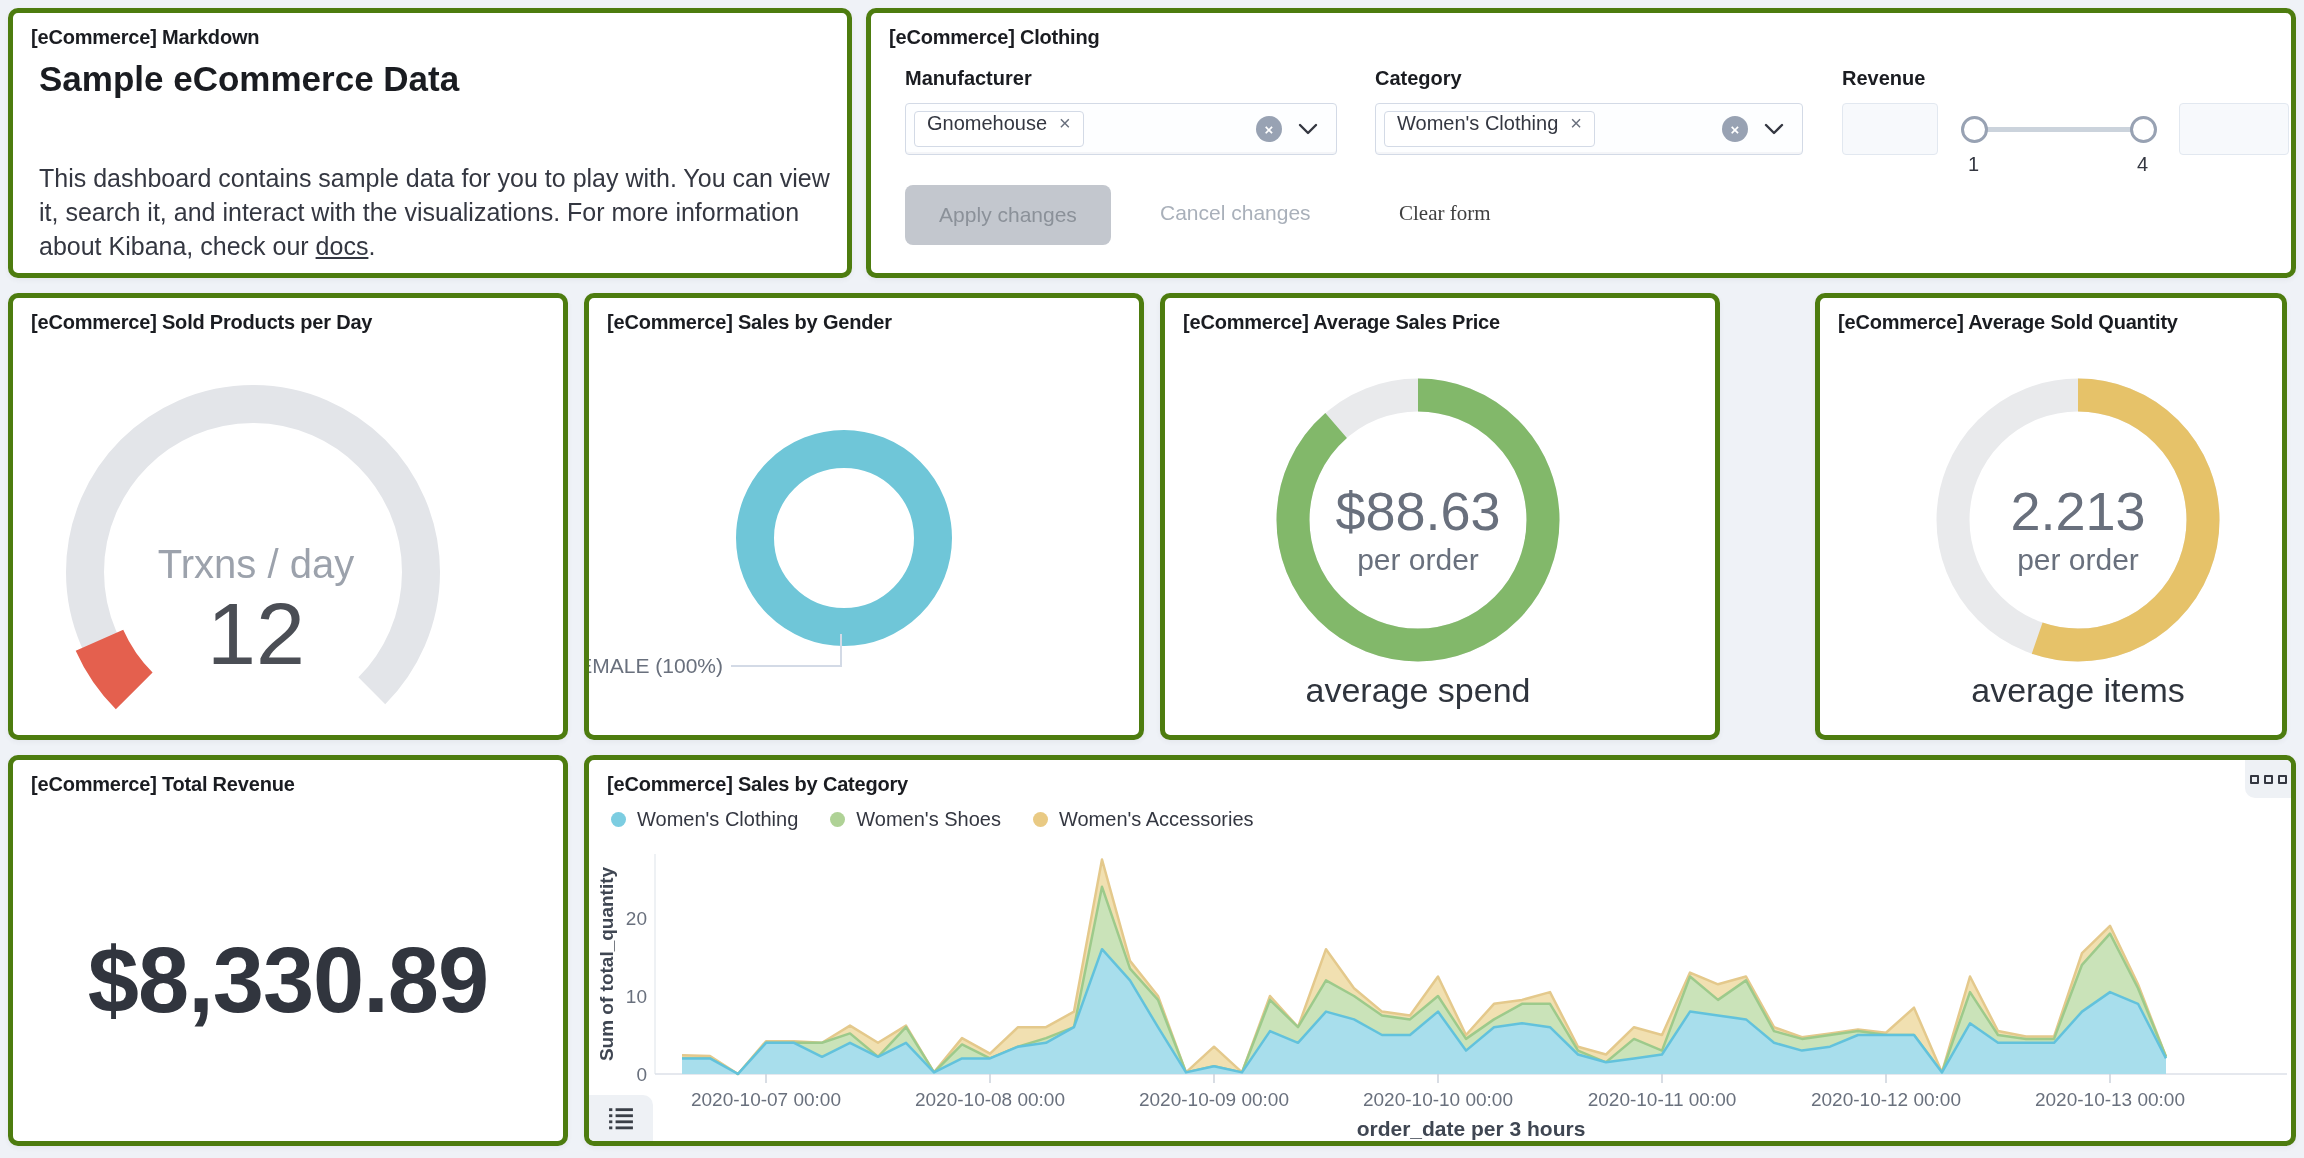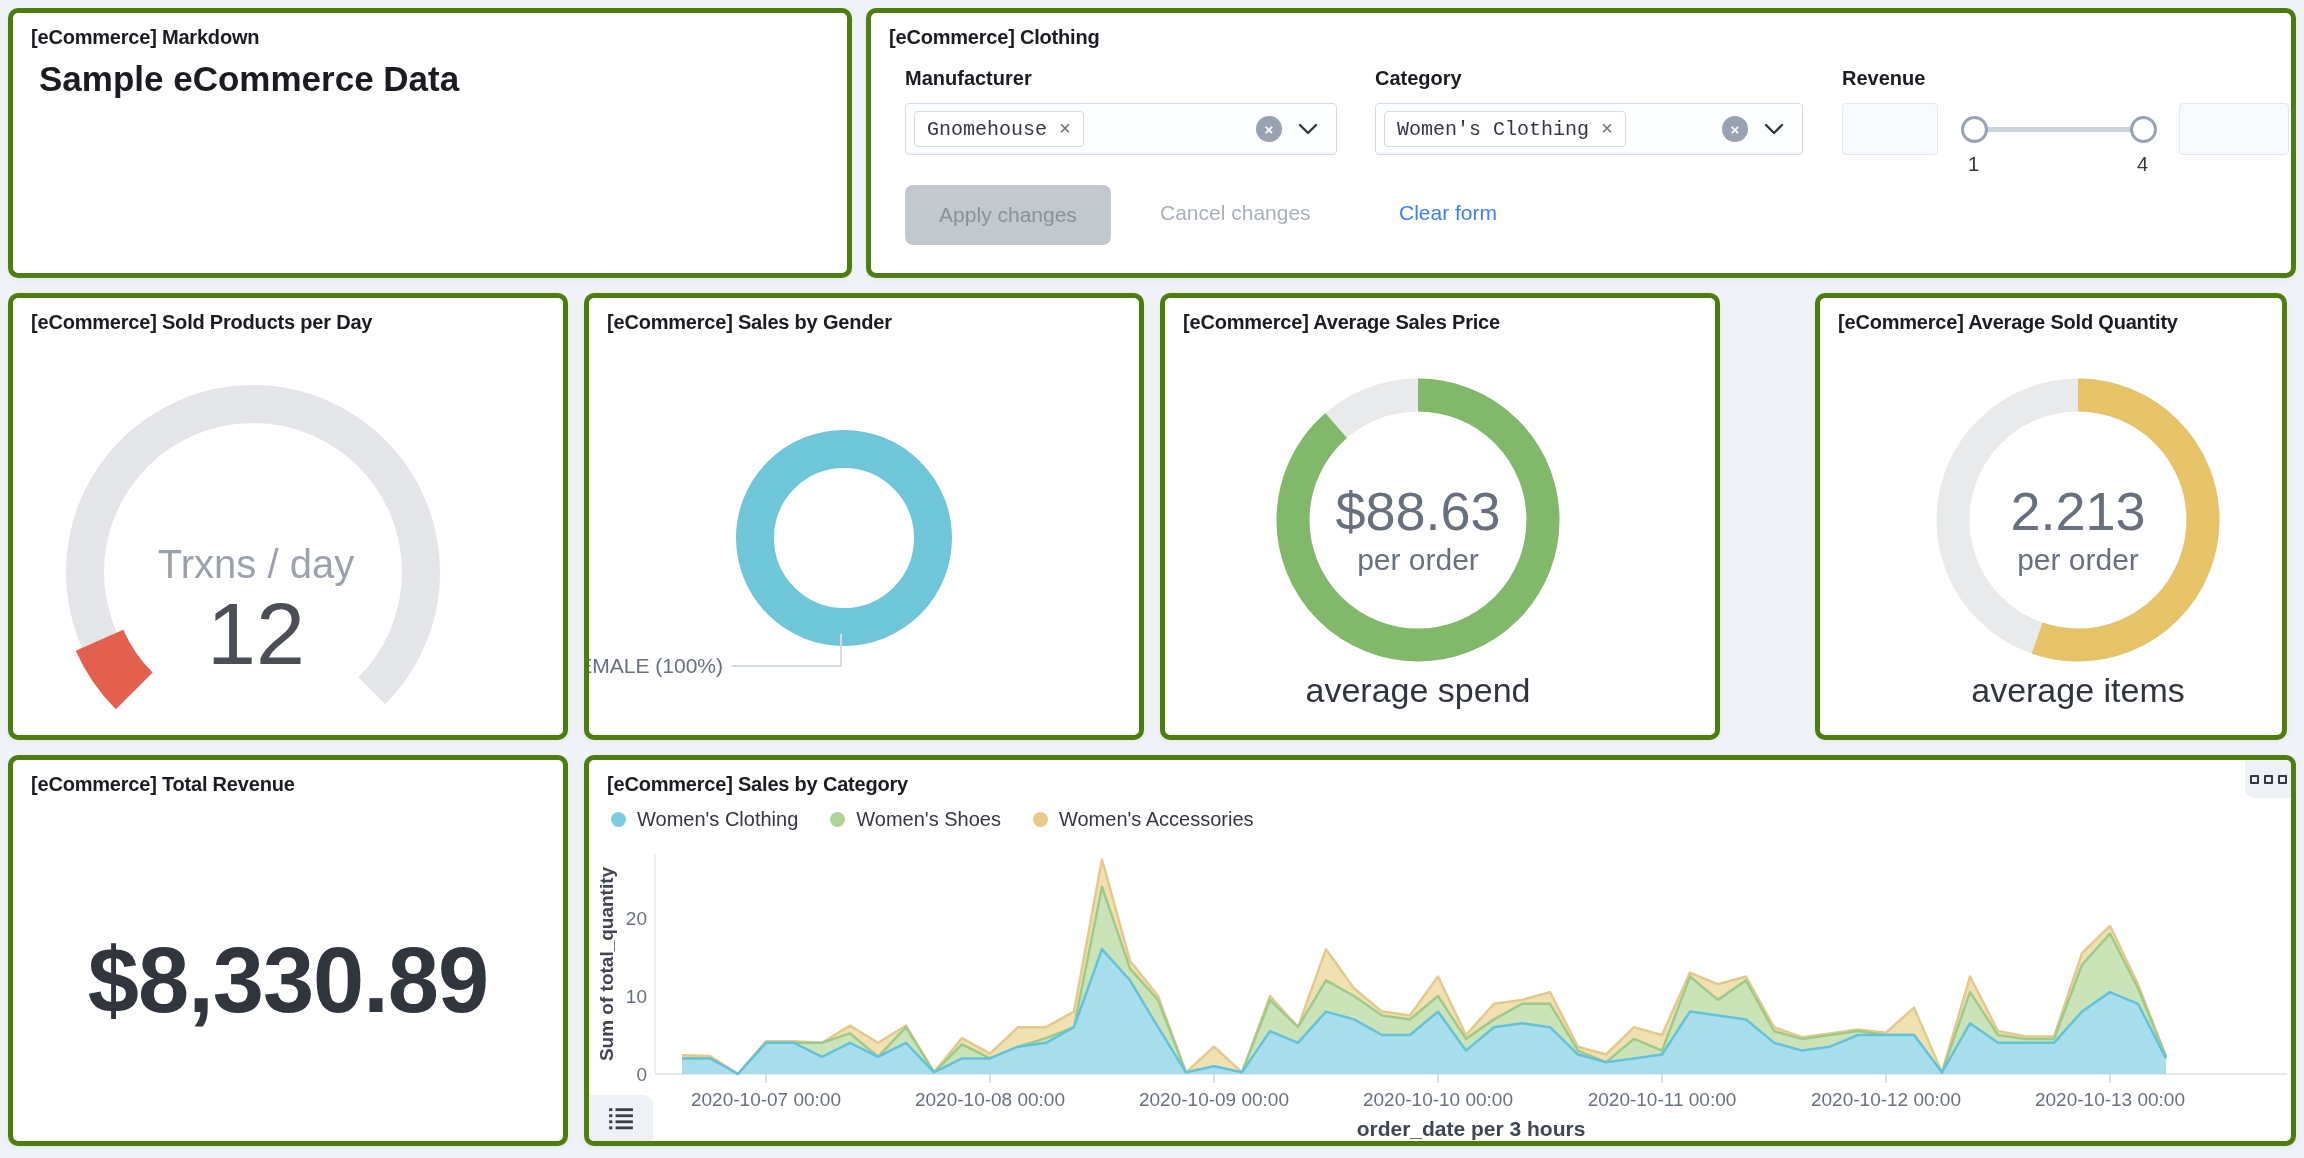--- a/index.html
+++ b/index.html
@@ -11,22 +11,22 @@
 
   
   .md-heading { position:absolute; top:46px; left:26px; font-size:35px; font-weight:700; color:#1A1C21; }
   .md-body { position:absolute; top:148px; left:26px; width:812px; font-size:25px; line-height:34px; color:#343741; }
   .md-body a { color:#343741; text-decoration:underline; cursor:pointer; }
 
   
   .ctrl-label { position:absolute; font-size:20px; font-weight:700; color:#1A1C21; }
   .combo { position:absolute; height:52px; background:#FDFEFF; border:1px solid #D3DAE6; border-radius:4px;
            display:flex; align-items:center; padding:0 16px 0 8px; box-shadow:inset 0 -2px 0 rgba(100,110,130,.06); }
-  .pill { background:#fff; border:1px solid #D3DAE6; border-radius:4px; height:36px; display:inline-flex; align-items:center;
-          padding:0 12px; font-size:20px; color:#343741; white-space:nowrap;font-family:Liberation Mono, monospace; }
+  .pill { background:#fff; border:1px solid #D3DAE6; border-radius:4px; height:36px; display:inline-flex; 
+          padding:0 12px; font-size:20px; color:#343741; white-space:nowrap; }
   .pill-x { margin-left:12px; color:#69707D; font-size:20px; cursor:pointer; }
   .combo-right { margin-left:auto; display:flex; align-items:center; gap:14px; }
   .clear-circle { width:26px; height:26px; border-radius:50%; background:#98A2B3; color:#fff; font-size:15px; font-weight:700;
                   display:flex; align-items:center; justify-content:center; cursor:pointer; }
   .qty-input { position:absolute; height:52px; background:#F7F9FC; border:1px solid #E2E8F0; border-radius:4px; font-size:20px; padding:0 10px; color:#343741; }
   .slider-track { position:absolute; height:5px; background:#CBD3DC; border-radius:3px; }
   .slider-handle { position:absolute; width:27px; height:27px; border-radius:50%; background:#fff; border:3px solid #98A2B3; cursor:pointer; }
   .slider-num { position:absolute; font-size:20px; color:#343741; }
   .btn-apply { position:absolute; left:34px; top:172px; width:206px; height:60px; background:#C3C7CE; color:#8B9199;
                border:none; border-radius:8px; font-size:21px; font-weight:500; font-family:"Liberation Sans",sans-serif; }
@@ -58,20 +58,21 @@
                        display:flex; align-items:center; justify-content:center; cursor:pointer; }
 </style>
 </head>
 <body>
 
 <div class="stage">
 
   <div class="panel" style="left:8px; top:8px; width:844px; height:270px;">
     <div class="panel-title">[eCommerce] Markdown</div>
     <div class="md-heading">Sample eCommerce Data</div>
+    <div class="md-body"><span>This dashboard contains sample data for you to play with. You can view it, search it, and interact with the visualizations. For more information about Kibana, check our </span><a>docs</a><span>.</span></div>
   </div>
 
   <div class="panel" style="left:866px; top:8px; width:1430px; height:270px;">
     <div class="panel-title">[eCommerce] Clothing</div>
 
     <div class="ctrl-label" style="left:34px; top:54px;">Manufacturer</div>
     <div class="combo" style="left:34px; top:90px; width:432px;">
       <span class="pill">
           <span>Gnomehouse</span>
           <span class="pill-x">×</span>
@@ -102,21 +103,21 @@
     <input class="qty-input" style="left: 971px; top: 90px; width: 96px;">
     <div class="slider-track" style="left:1103px; top:114px; width:169px;"></div>
     <div class="slider-handle" style="left:1090px; top:103px;"></div>
     <div class="slider-handle" style="left:1259px; top:103px;"></div>
     <div class="slider-num" style="left:1097px; top:140px;">1</div>
     <div class="slider-num" style="left:1266px; top:140px;">4</div>
     <input class="qty-input" style="left: 1308px; top: 90px; width: 110px;">
 
     <button class="btn-apply">Apply changes</button>
     <button class="btn-text" style="left:289px; color:#A9B0BA;">Cancel changes</button>
-    <button class="btn-text" style="left:528px; color:#3b82f6; font-weight:500;">Clear form</button>
+    <button class="btn-text" style="left:528px; color:#404040; font-weight:500;font-family:Liberation Serif, serif;">Clear form</button>
   </div>
 
   <div class="panel" style="left:8px; top:293px; width:560px; height:447px;">
     <div class="panel-title">[eCommerce] Sold Products per Day</div>
     <svg class="viz-svg" width="560" height="447" viewBox="0 0 560 447">
       <path d="M 121.2 392.8 A 168 168 0 1 1 358.8 392.8" fill="none" stroke-width="38" stroke="#E3E5E9"></path>
       <path d="M 121.2 392.8 A 168 168 0 1 1 358.8 392.8" fill="none" stroke-width="52" pathLength="270" stroke="#E4604E" stroke-dasharray="21.06 248.94"></path>
       <text class="gauge-label" x="243" y="280">Trxns / day</text>
       <text class="gauge-value" x="243" y="366">12</text>
     </svg>

